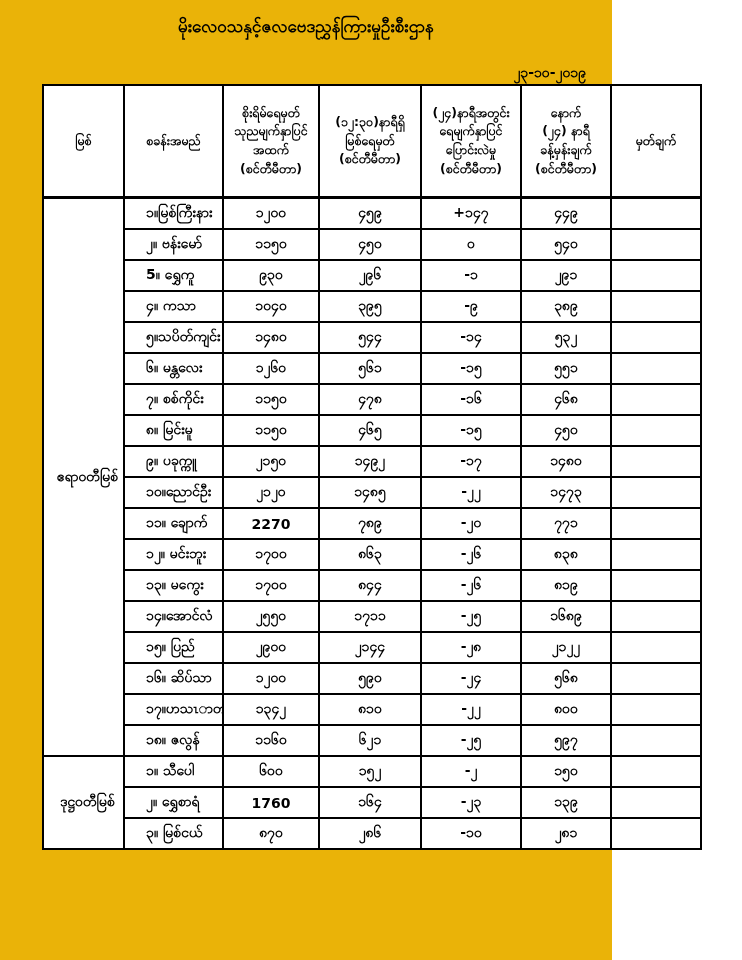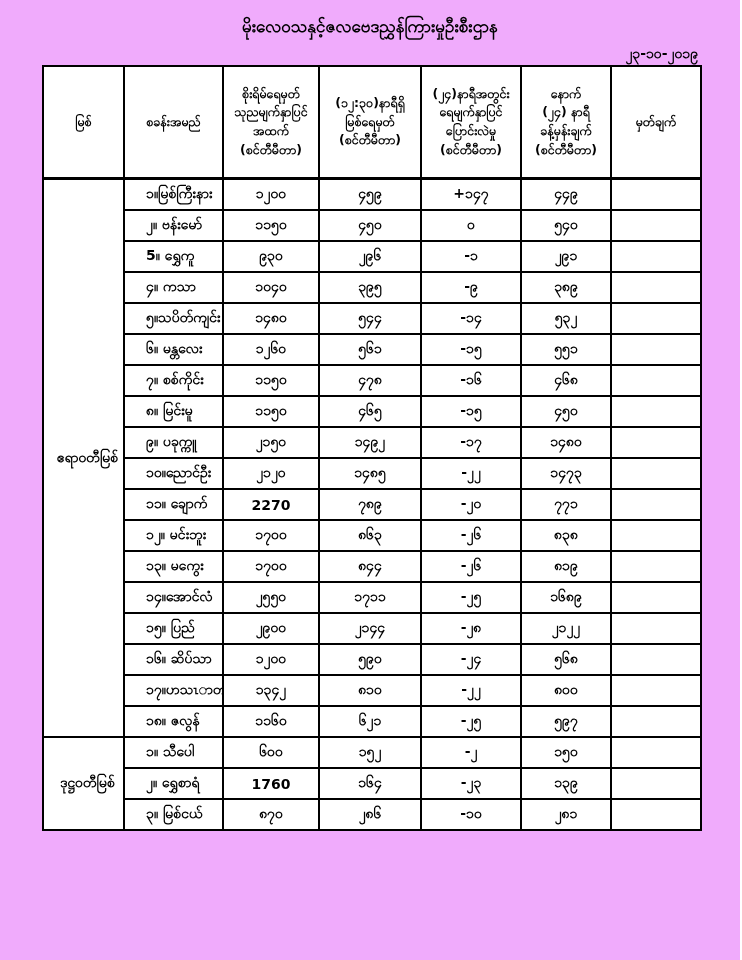--- a/index.html
+++ b/index.html
@@ -8,39 +8,39 @@
     background: #ffffff;
   }
   body {
     width: 742px;
     height: 960px;
     font-family: "DejaVu Sans", "Liberation Sans", sans-serif;
     color: #000;
   }
   .sheet {
     position: relative;
-    width: 740px;
+    width: 612px;
     height: 960px;
     box-sizing: border-box;
     padding-top: 12px;
-    background: #f0abfc;
+    background: #eab308;
   }
   .title {
     text-align: center;
     font-weight: bold;
     font-size: 17px;
     line-height: 29px;
   }
   .date {
     text-align: right;
-    padding-right: 42px;
+    padding-right: 26px;
     font-weight: bold;
     font-size: 14px;
     line-height: 20px;
-    margin-top: 2px;
+    margin-top: 21px;
     margin-bottom: 2px;
   }
   table.river-table {
     border-collapse: collapse;
     table-layout: fixed;
     margin-left: 42px;
     width: 658px;
     background: #fff;
   }
   .river-table th, .river-table td {

